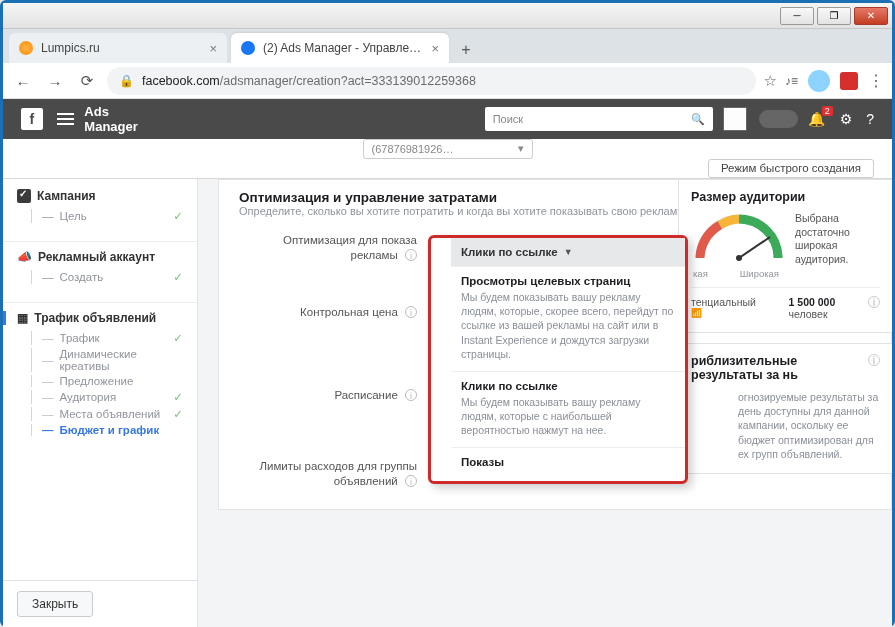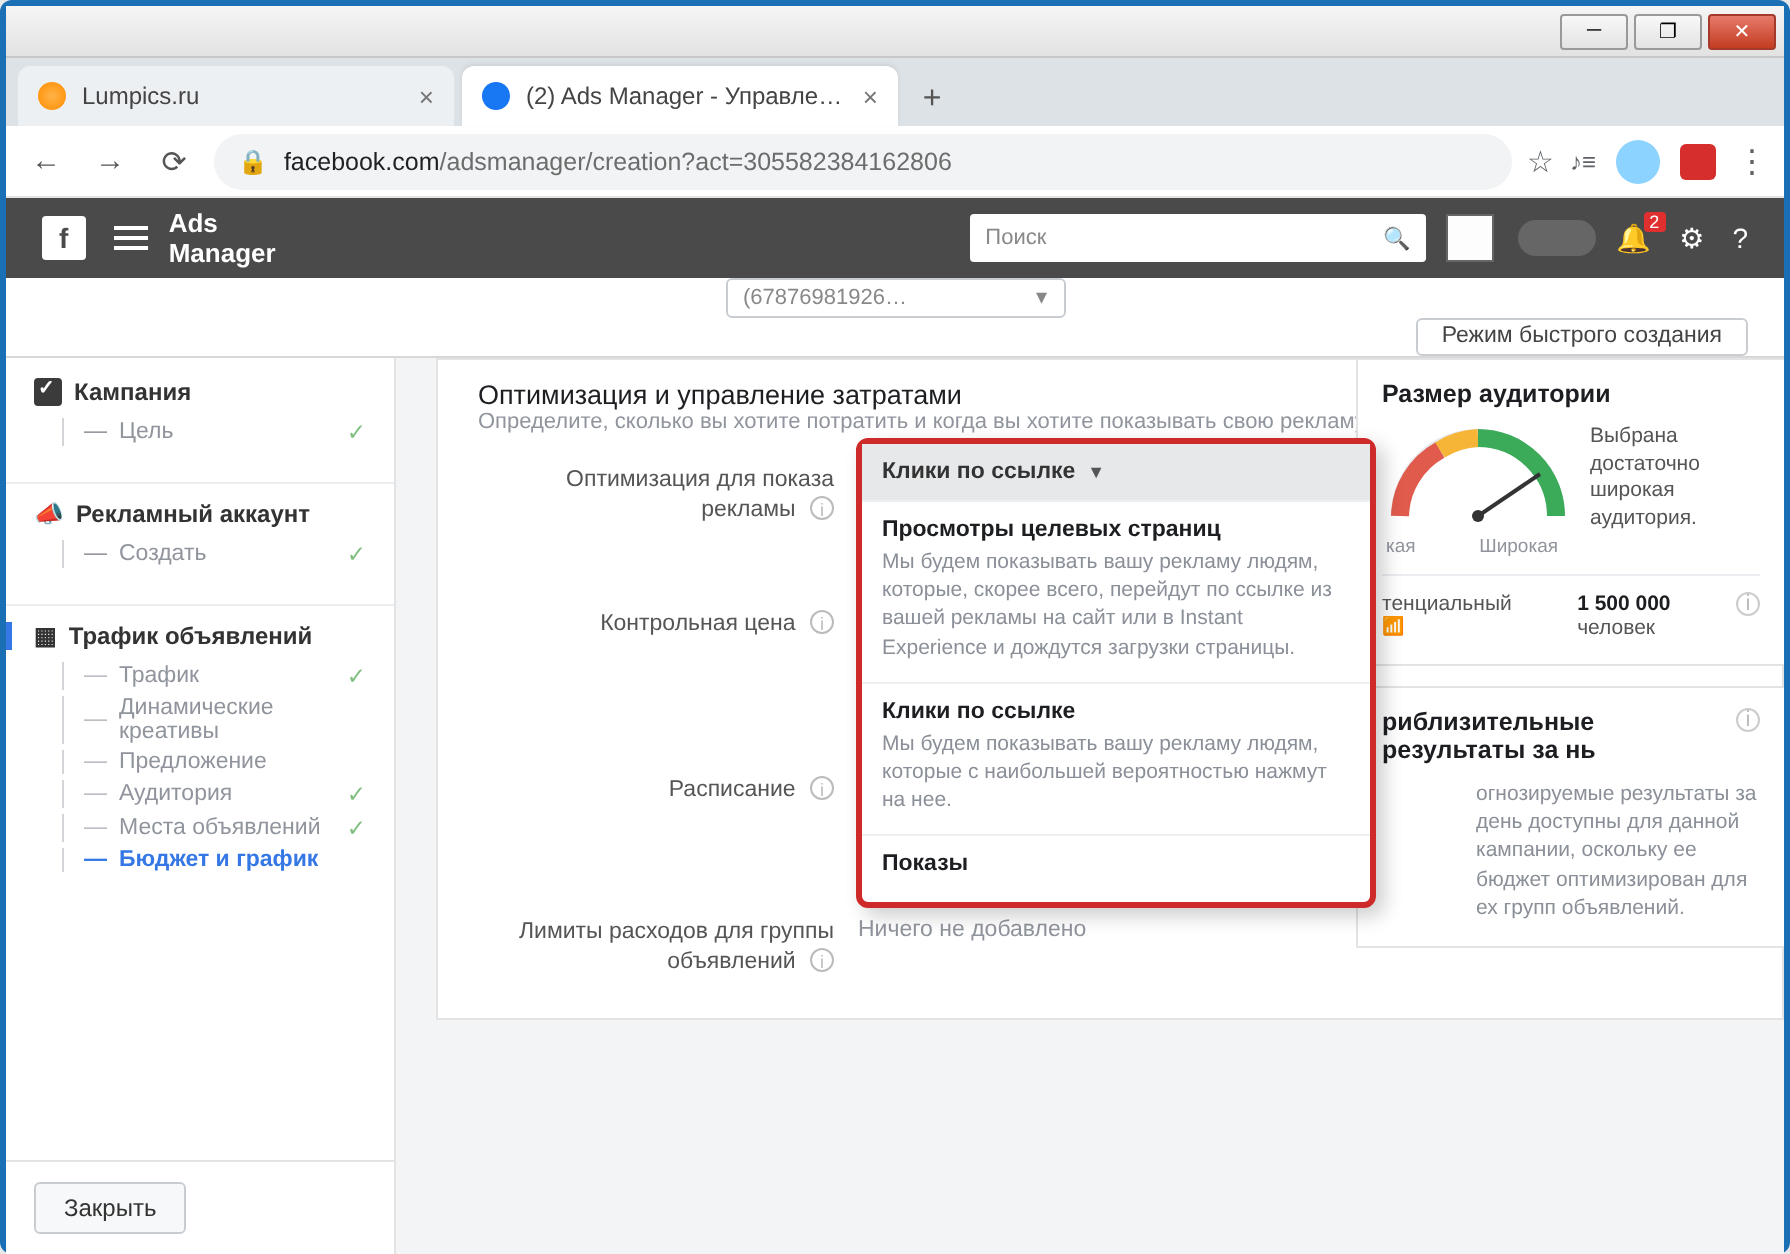--- a/index.html
+++ b/index.html
@@ -61,30 +61,30 @@
 .side-head .check::after { content:"✓"; color:#fff; font-size:10px; position:absolute; top:-1px; left:2px; }
 .side-sub { margin-left:14px; border-left:1px solid #d3d5d8; padding-left:10px; display:flex; align-items:center; gap:6px; color:#90949c; font-size:11.5px; margin-top:3px; }
 .side-sub.blue { color:#3578e5; font-weight:600; }
 .tree .dash { color:#b8bcc1; }
 .sidebar .divider { height:1px; background:#ebedf0; margin:8px 0; }
 .sidefoot { position:absolute; bottom:10px; left:0; right:0; border-top:1px solid #e3e3e3; padding:10px 14px 0; display:flex; }
 .closeBtn { height:26px; padding:0 14px; border:1px solid #c9cdd2; border-radius:3px; font-size:12px; background:#f7f8f9; color:#333; display:flex; align-items:center; }
 
 .content { flex:1; background:#f3f4f5; padding:0 0 0 0; position:relative; overflow:hidden; }
 .main-card { position:absolute; left:20px; right:0; top:0; background:#fff; border:1px solid #e3e3e3; padding:10px 0 14px 0; }
-.main-h { font-size:13.5px; font-weight:400; color:#1c1e21; padding:0 20px; }
+.main-h { font-size:13.5px; font-weight:700; color:#1c1e21; padding:0 20px; }
 .main-sub { font-size:11px; color:#90949c; padding:0 20px 10px; }
 .formrow { display:flex; align-items:flex-start; padding:6px 20px; }
 .formlabel { width:190px; text-align:right; font-size:11.5px; color:#555; padding-right:12px; line-height:1.3; }
 .formlabel .info { display:inline-block; width:12px; height:12px; border:1px solid #bbb; border-radius:50%; color:#bbb; font-size:9px; text-align:center; line-height:12px; margin-left:4px; }
 .formval { font-size:11.5px; color:#90949c; }
 .linkmore { text-align:center; font-size:11.5px; color:#3578e5; padding:10px 0 4px; }
 
 
-.dropdown-wrap { position:absolute; left:230px; top:40px; width:260px; z-index:40; border:3px solid #cf2a2a; border-radius:6px; box-shadow:4px 4px 10px rgba(0,0,0,.2); background:#fff; }
+.dropdown-wrap { position:absolute; left:230px; top:56px; width:260px; z-index:40; border:3px solid #cf2a2a; border-radius:6px; box-shadow:4px 4px 10px rgba(0,0,0,.2); background:#fff;padding-left:20px; }
 .dd-selected { height:28px; background:#e7e8ea; display:flex; align-items:center; padding:0 10px; font-size:11.5px; font-weight:600; color:#333; gap:6px; }
 .dd-selected .caret { font-size:9px; color:#555; }
 .dd-opt { padding:8px 10px 10px; border-top:1px solid #eceff2; }
 .dd-opt h4 { font-size:11.5px; font-weight:700; color:#1c1e21; margin-bottom:3px; }
 .dd-opt p { font-size:10.5px; color:#8a8f98; line-height:1.35; }
 
 
 .rightcol { position:absolute; right:-1px; top:0; width:215px; }
 .rpanel { background:#fff; border:1px solid #e3e3e3; padding:10px 12px 12px; margin-bottom:10px; font-size:11px; }
 .rpanel h3 { font-size:12.5px; font-weight:700; color:#1c1e21; margin-bottom:8px; }
@@ -121,21 +121,21 @@
     <div class="newtab">+</div>
   </div>
 
   <div class="omnibar">
     <div class="navbtn">←</div>
     <div class="navbtn">→</div>
     <div class="navbtn">⟳</div>
     <div class="addr">
       <span class="lock">🔒</span>
       <span class="domain">facebook.com</span>
-      <span class="path">/adsmanager/creation?act=305582384162806</span>
+      <span class="path">/adsmanager/creation?act=333139012259368</span>
     </div>
     <span class="star">☆</span>
     <div class="rightctrls">
       <span style="font-size:12px;color:#5f6368">♪≡</span>
       <span class="avatar"></span>
       <span class="ublock"></span>
       <span style="font-size:16px;color:#5f6368">⋮</span>
     </div>
   </div>
 

